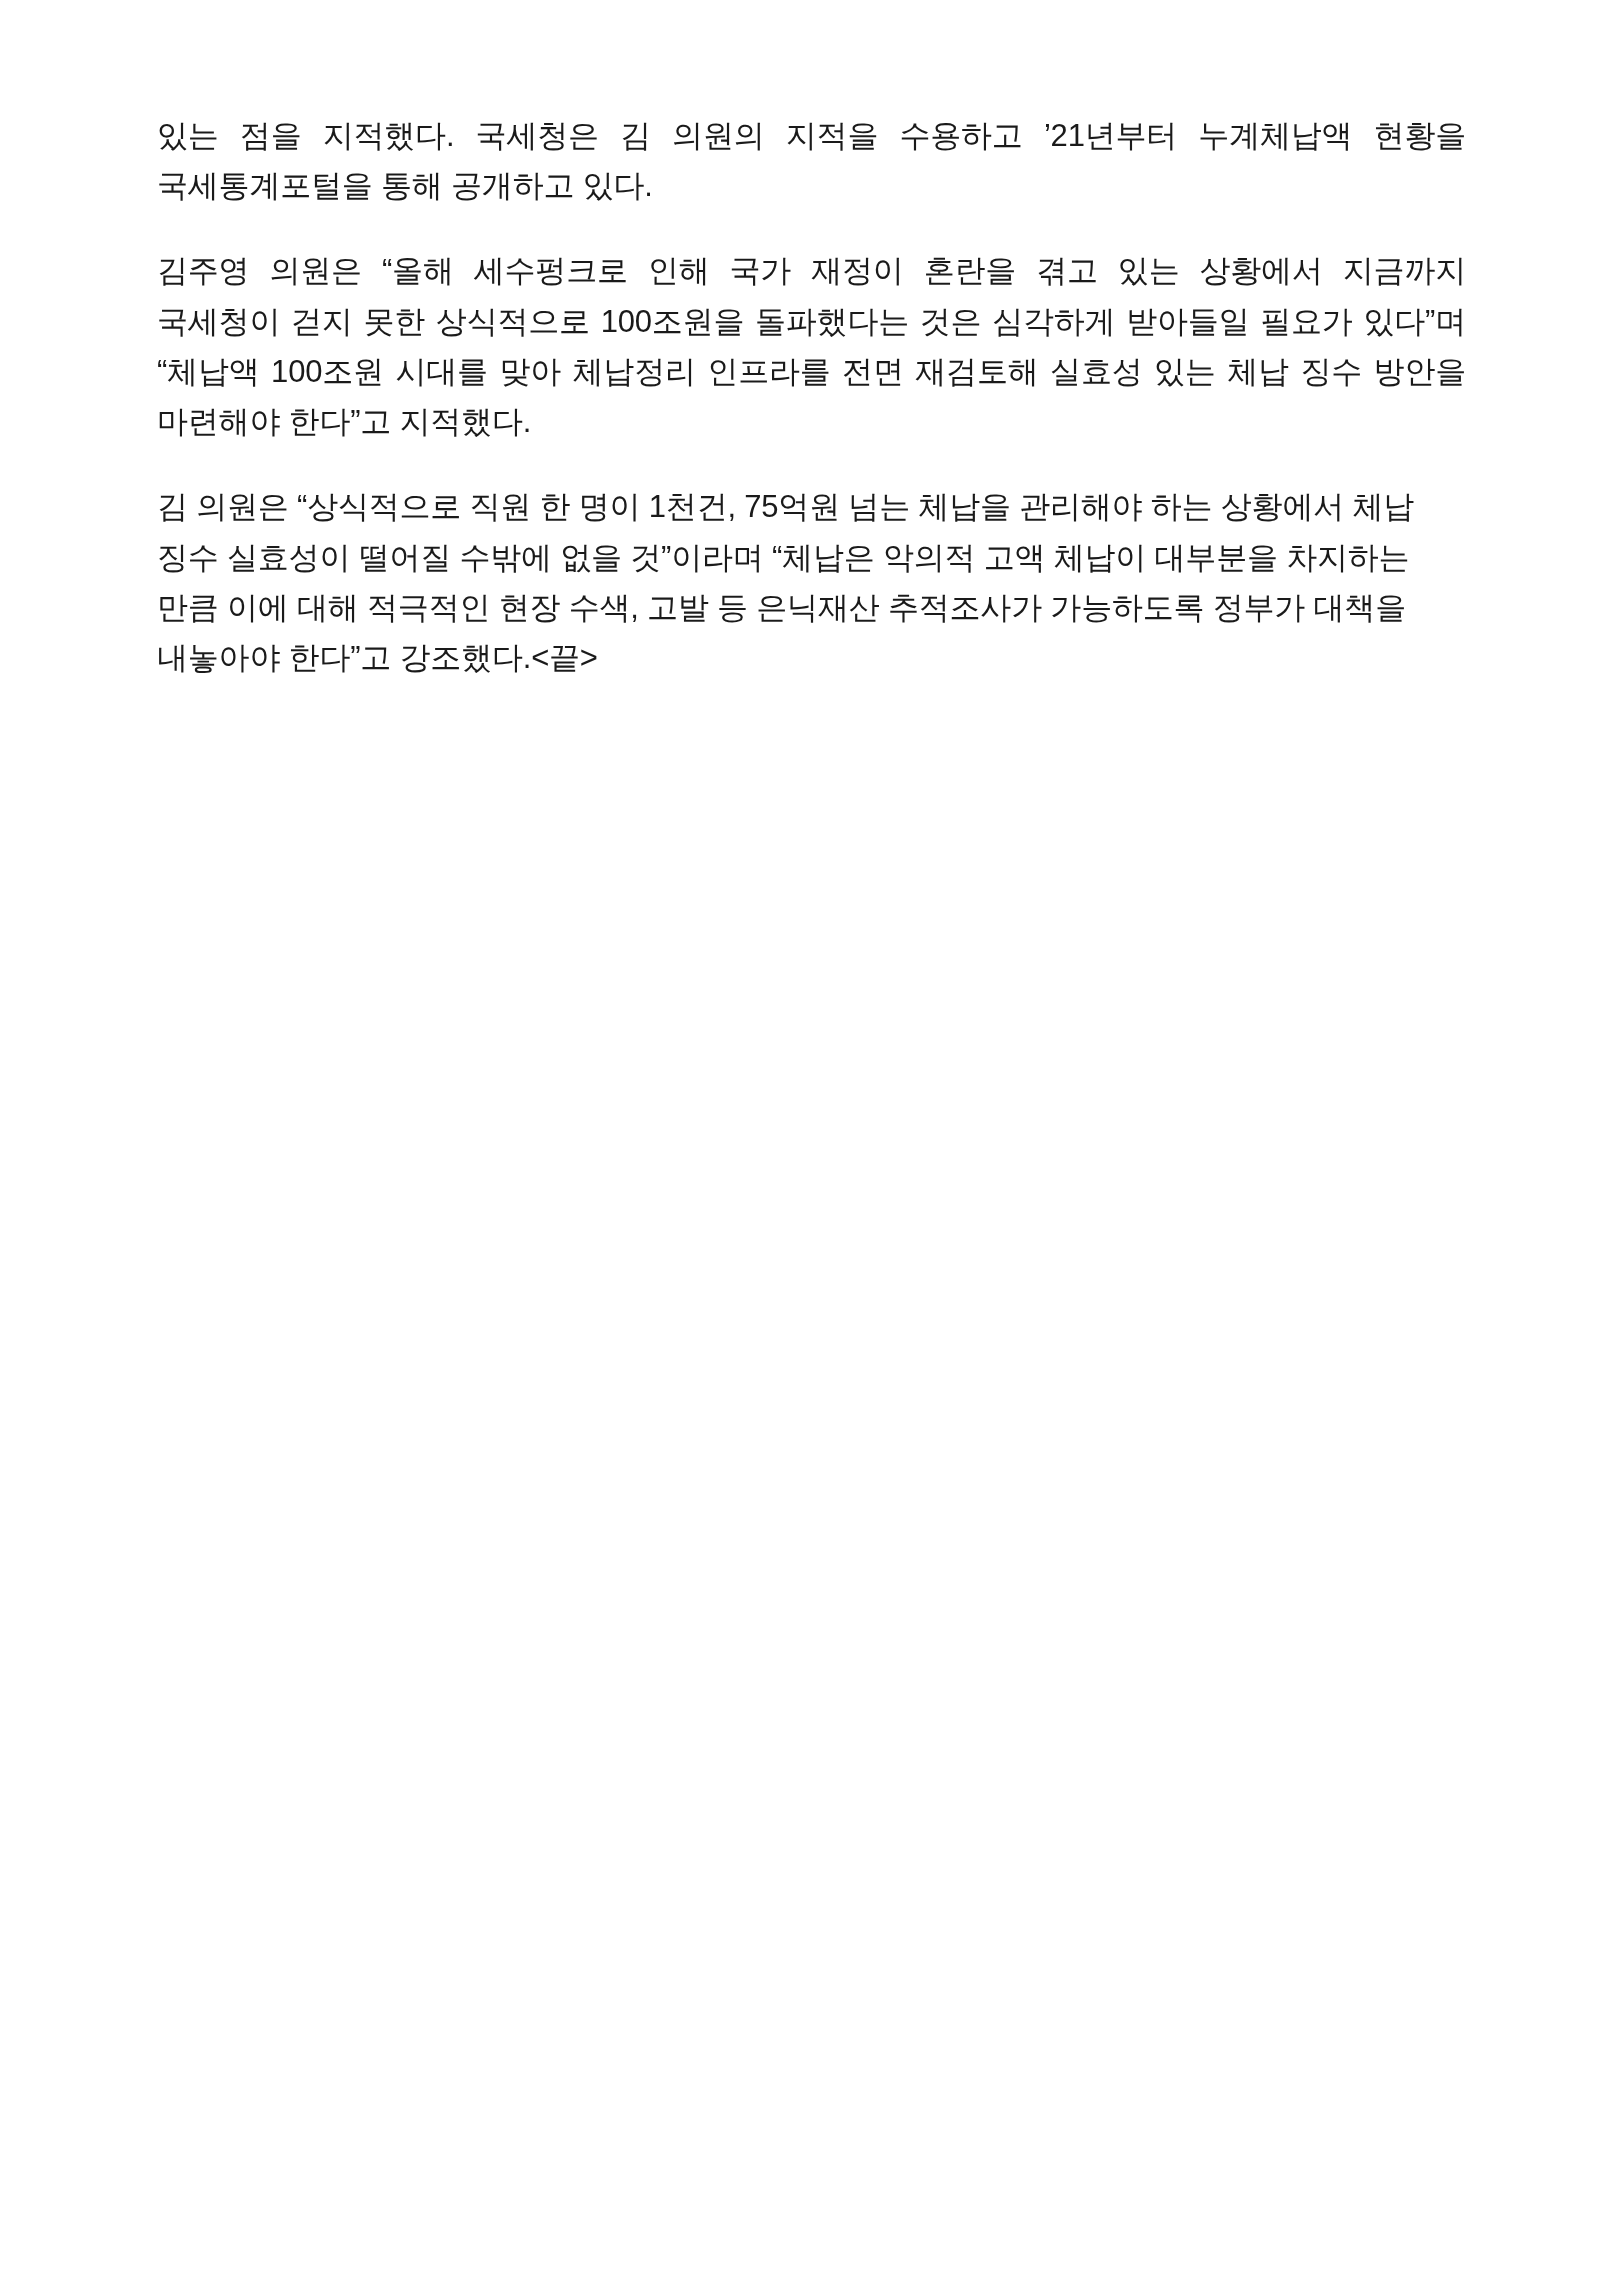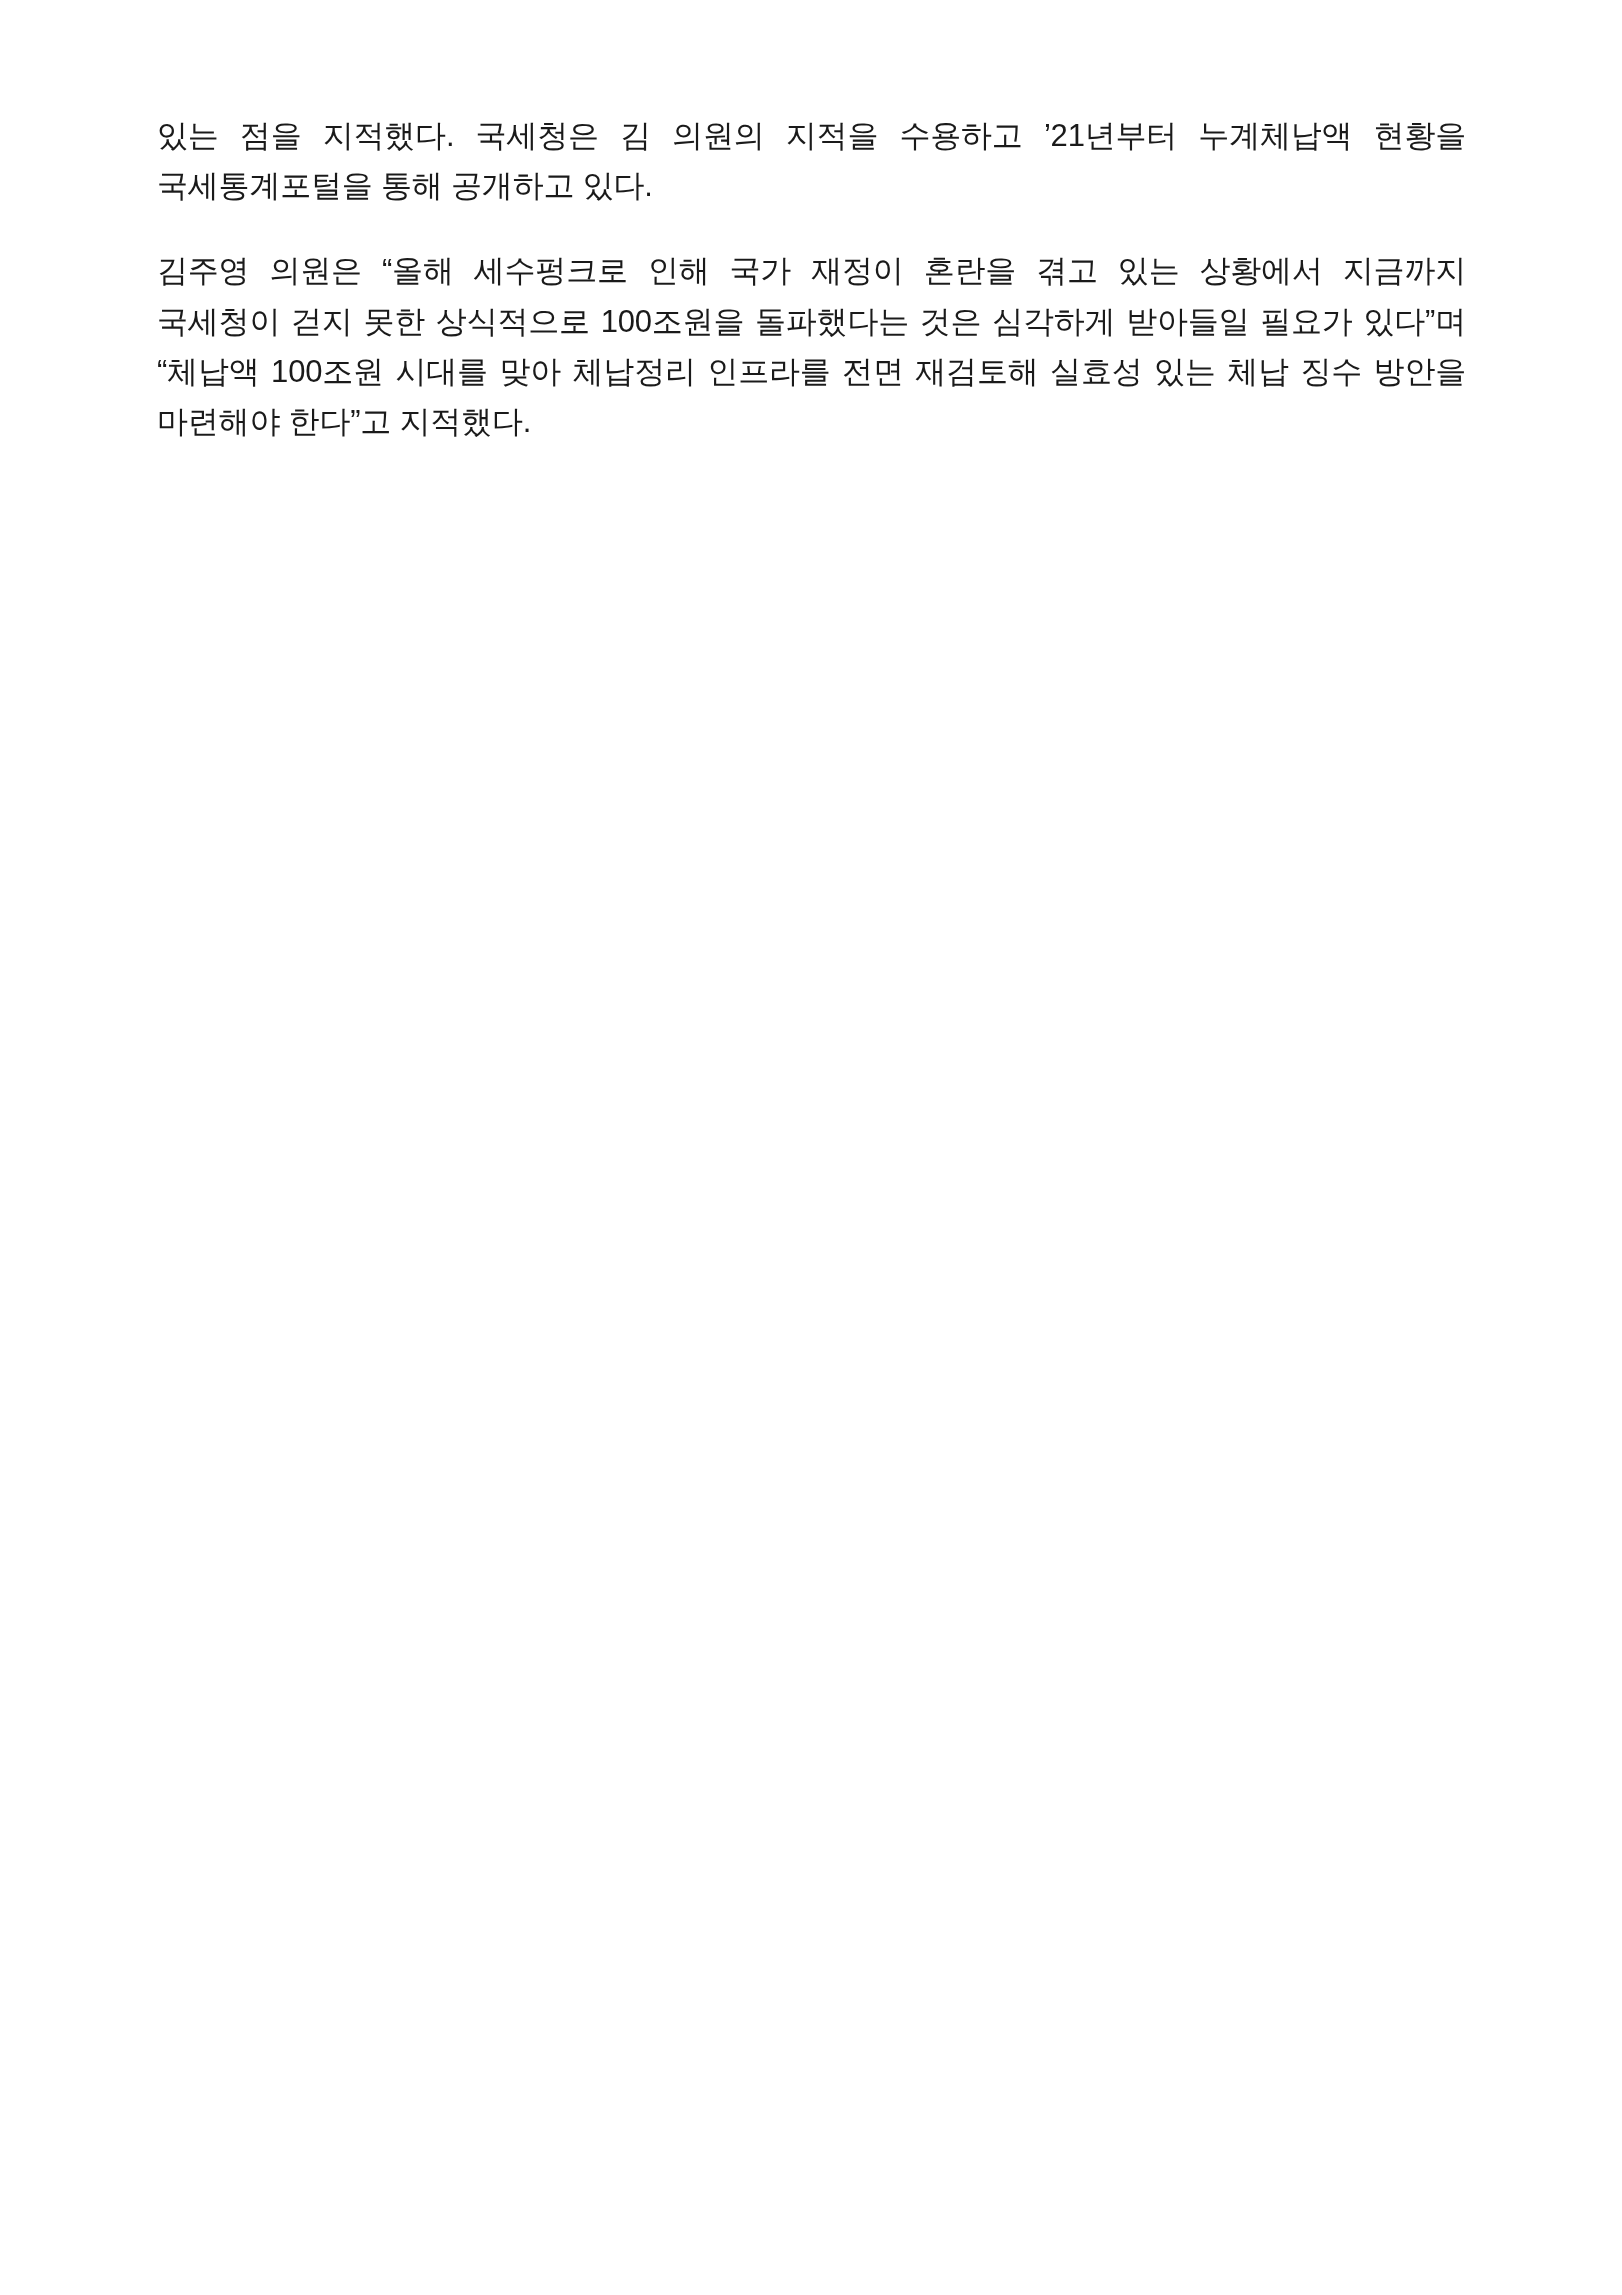--- a/index.html
+++ b/index.html
@@ -36,15 +36,16 @@
     text-align: left;
   }
 </style>
 </head>
 <body>
 
 <div class="page">
   <div class="doc-body">
     <p class="para">있는 점을 지적했다. 국세청은 김 의원의 지적을 수용하고 ’21년부터 누계체납액 현황을 국세통계포털을 통해 공개하고 있다.</p>
     <p class="para">김주영 의원은 “올해 세수펑크로 인해 국가 재정이 혼란을 겪고 있는 상황에서 지금까지 국세청이 걷지 못한 상식적으로 100조원을 돌파했다는 것은 심각하게 받아들일 필요가 있다”며 “체납액 100조원 시대를 맞아 체납정리 인프라를 전면 재검토해 실효성 있는 체납 징수 방안을 마련해야 한다”고 지적했다.</p>
+    <p class="para last">김 의원은 “상식적으로 직원 한 명이 1천건, 75억원 넘는 체납을 관리해야 하는 상황에서 체납 징수 실효성이 떨어질 수밖에 없을 것”이라며 “체납은 악의적 고액 체납이 대부분을 차지하는 만큼 이에 대해 적극적인 현장 수색, 고발 등 은닉재산 추적조사가 가능하도록 정부가 대책을 내놓아야 한다”고 강조했다.&lt;끝&gt;</p>
   </div>
 </div>
 
 
 </body></html>

